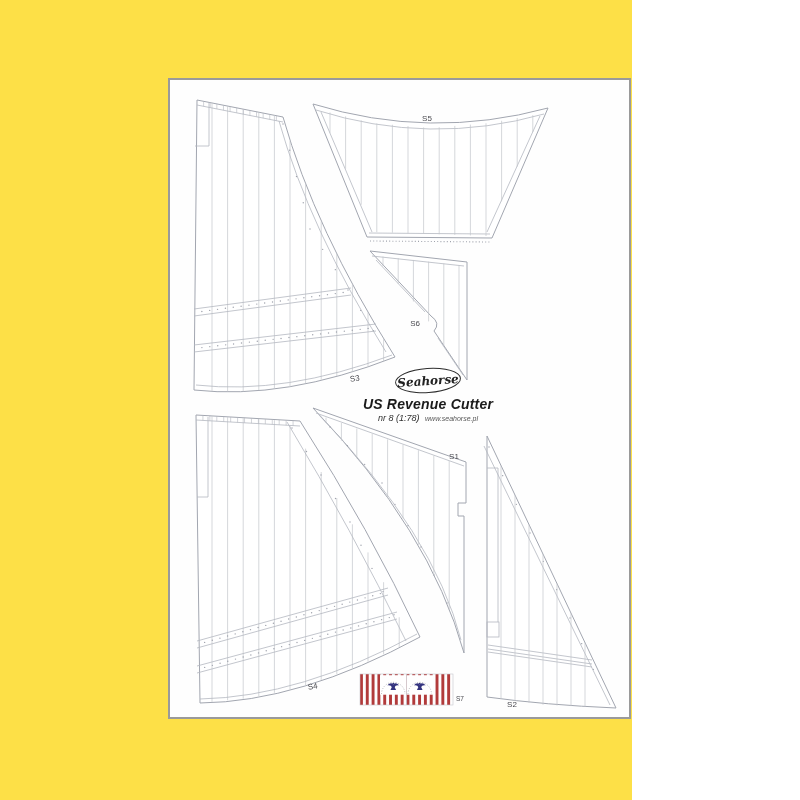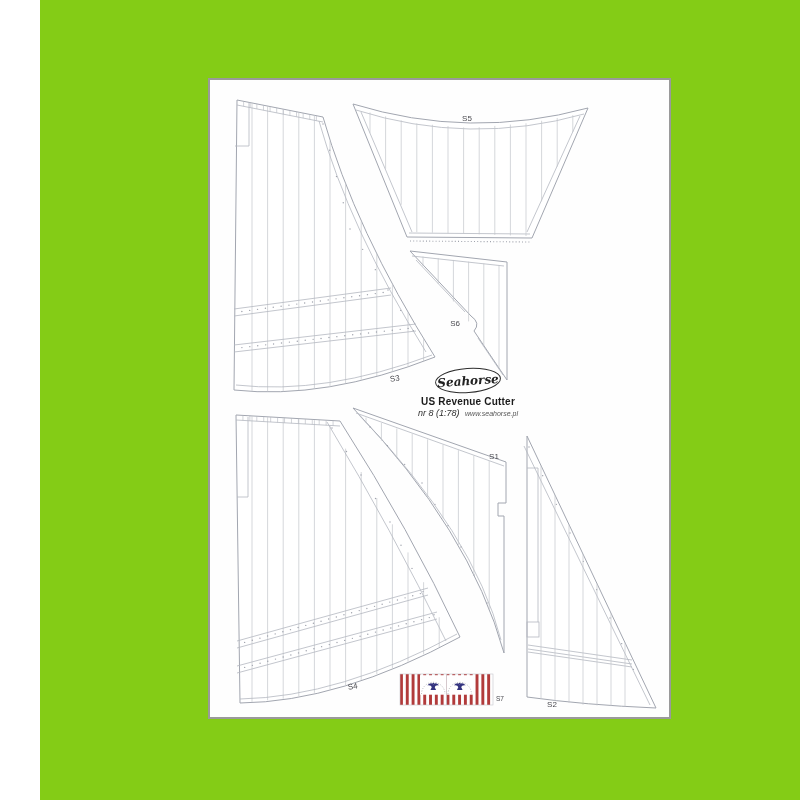--- a/index.html
+++ b/index.html
@@ -1,28 +1,28 @@
 <!DOCTYPE html>
 <html><head>
 <meta charset="utf-8">
 <style>
   html,body{margin:0;padding:0;background:#ffffff;}
-  .canvas{position:relative;width:761px;height:800px;background:#84cc16;overflow:hidden;
-          font-family:"Liberation Sans",sans-serif;margin-left:40px;}
+  .canvas{position:relative;width:632px;height:800px;background:#fde047;overflow:hidden;
+          font-family:"Liberation Sans",sans-serif;}
   .sheet{position:absolute;left:168px;top:78px;width:463px;height:641px;
          box-sizing:border-box;border:2px solid #9a9a9a;background:#fefefe;}
   svg.overlay{position:absolute;left:0;top:0;width:800px;height:800px;}
   .sl{font-family:"Liberation Sans",sans-serif;font-size:8px;fill:#4a4a50;}
   .sl.small{font-size:6.5px;}
   .logo{position:absolute;left:358px;top:368px;width:140px;text-align:center;}
   .oval{width:64px;height:23px;margin:0 auto 3px auto;border:1.6px solid #2e2e2e;
         border-radius:50%;display:flex;align-items:center;justify-content:center;
         font-family:"DejaVu Serif",serif;font-style:italic;font-weight:bold;font-size:12px;
         color:#222;transform:rotate(-4deg);background:#fff;}
-  .kit-title{font-weight:bold;font-size:10px;color:#1b1b1b;letter-spacing:.2px;}
+  .kit-title{font-style:italic;font-weight:bold;font-size:14px;color:#1b1b1b;letter-spacing:.2px;}
   .kit-sub{font-style:italic;font-size:9px;color:#2e2e2e;margin-top:1px;}
   .kit-sub .url{font-size:7px;color:#555;margin-left:3px;}
 </style>
 </head>
 <body>
 
 <div class="canvas">
   <div class="sheet"></div>
 
   <svg id="sails" class="overlay" viewBox="0 0 800 800">

